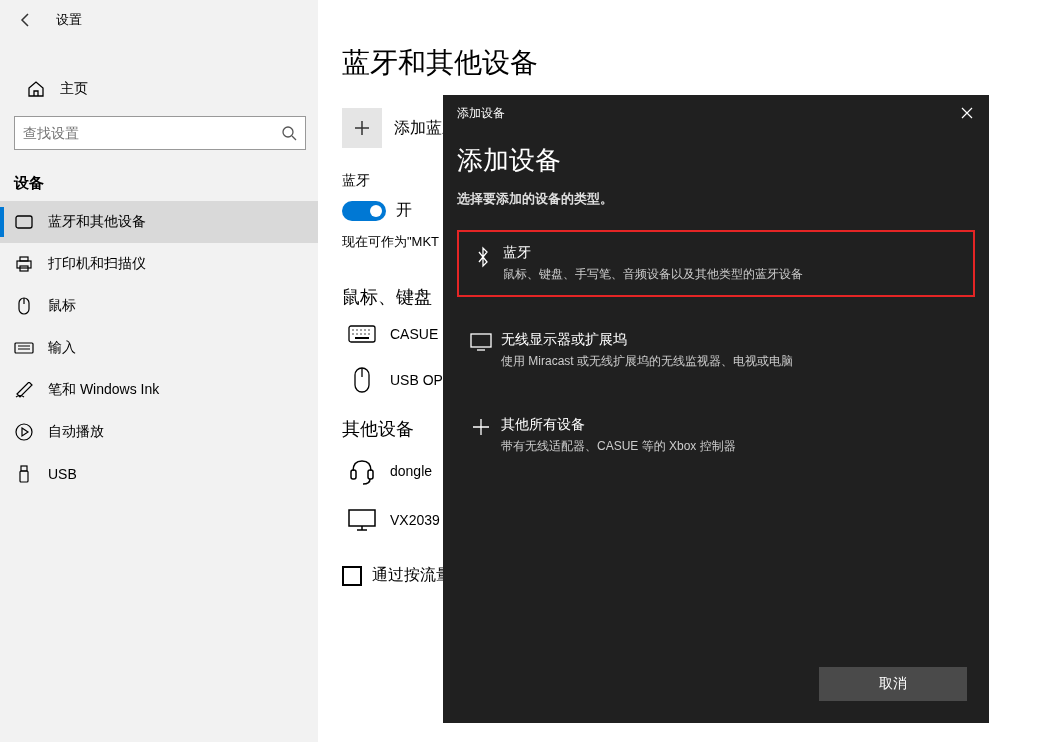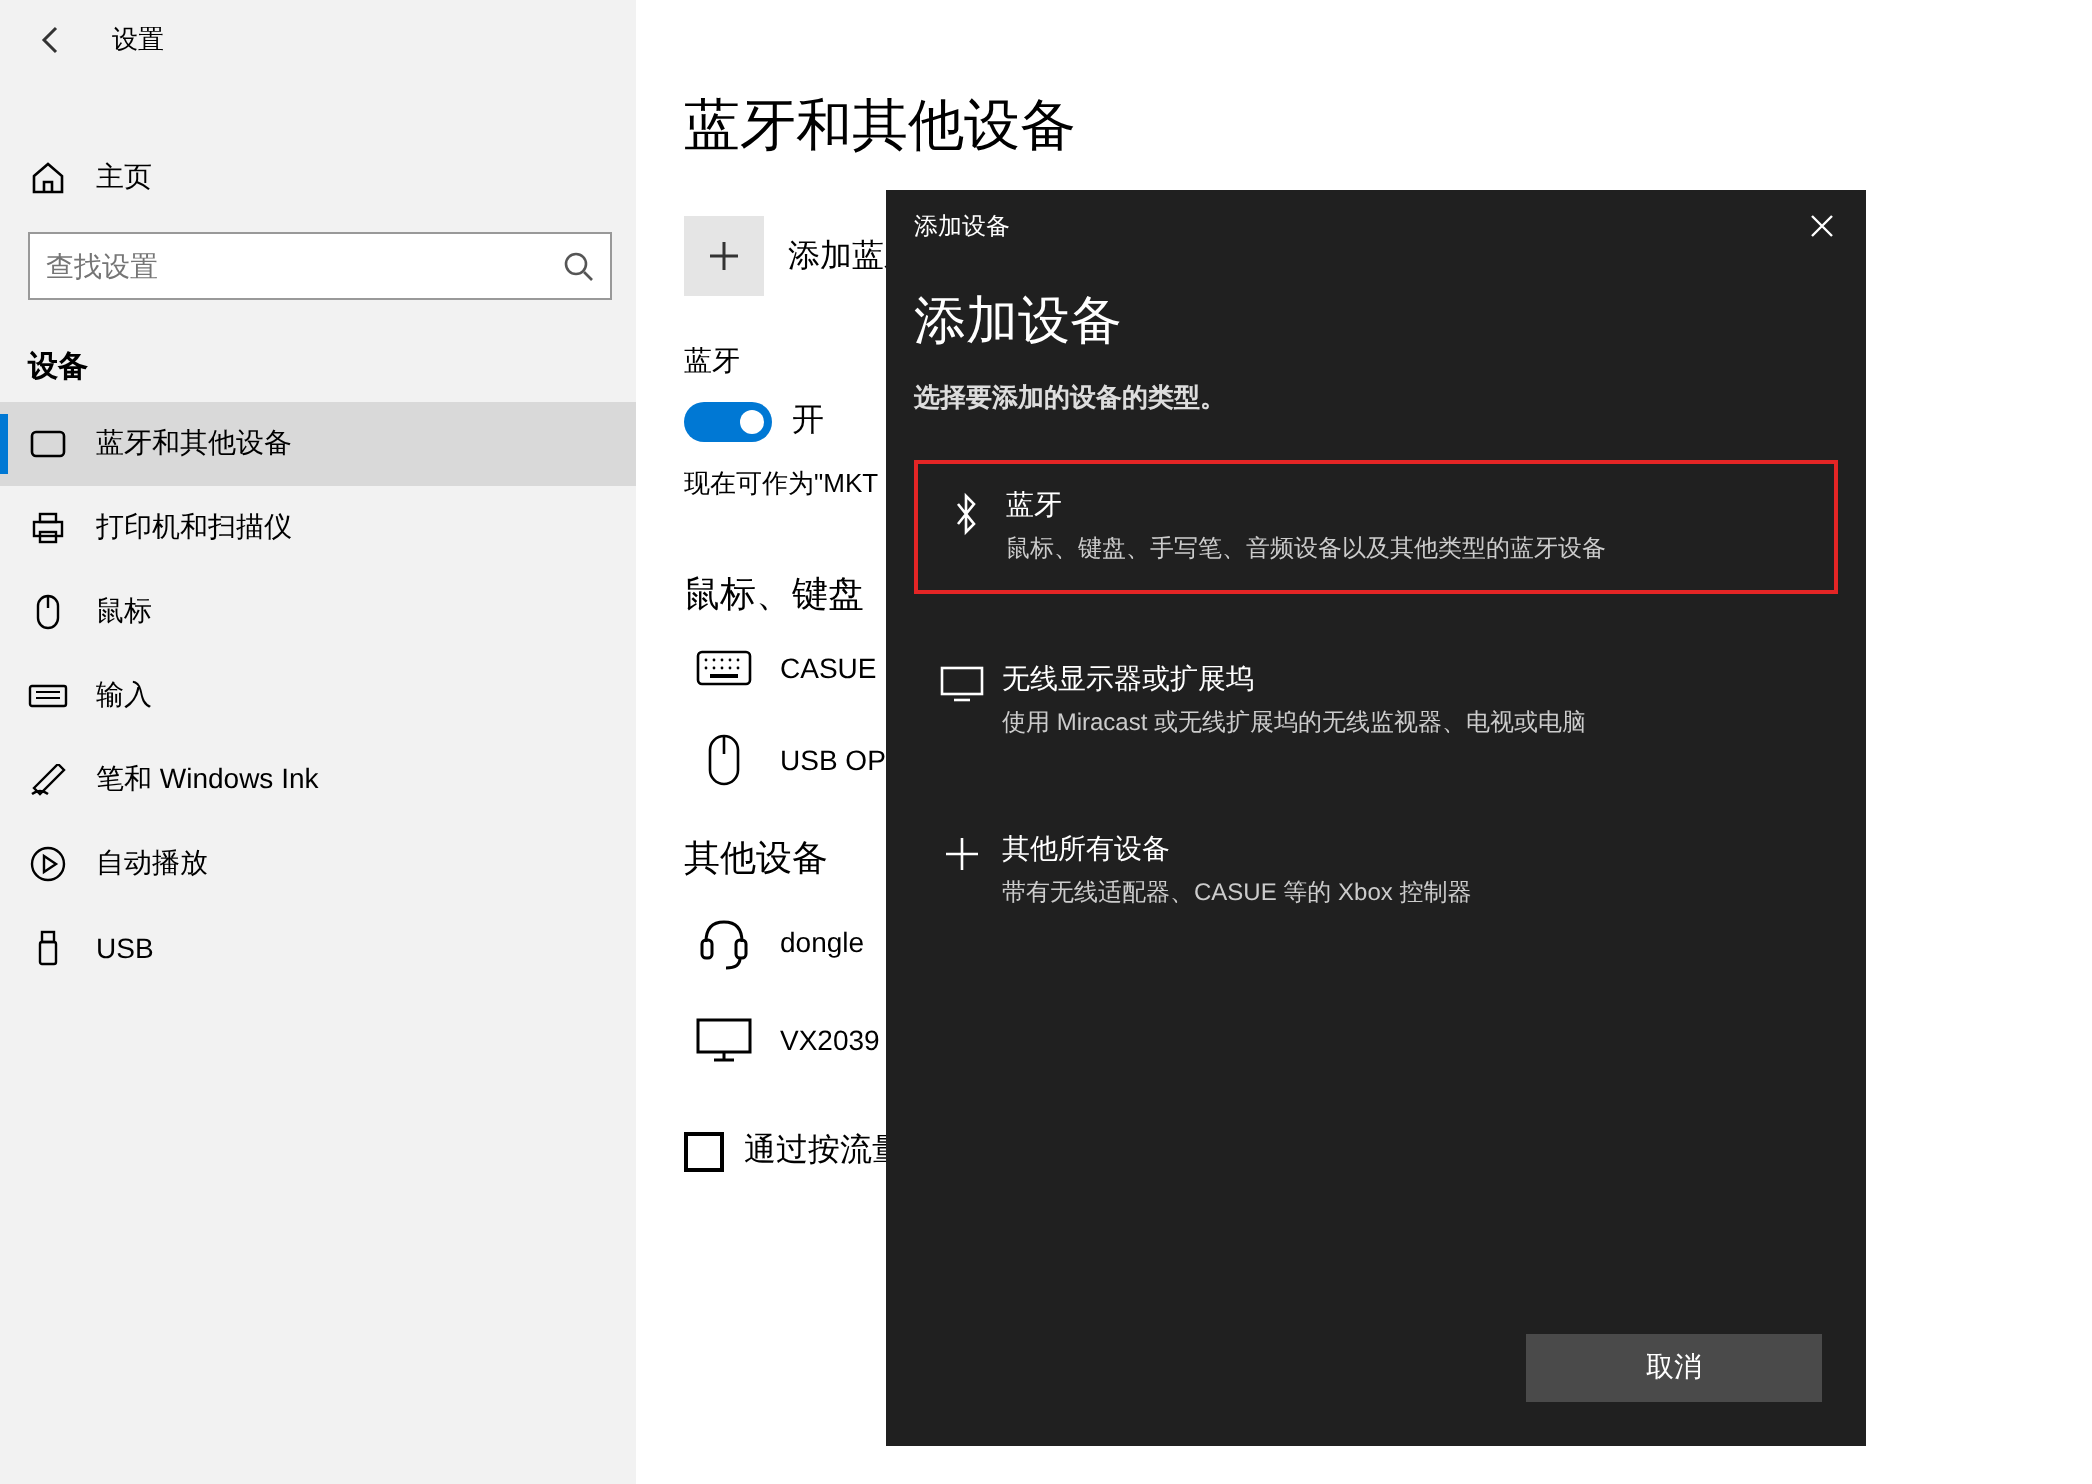--- a/index.html
+++ b/index.html
@@ -3,21 +3,21 @@
 <meta charset="utf-8">
 <style>
 * { margin: 0; padding: 0; box-sizing: border-box; font-family: "Microsoft YaHei", "Segoe UI", sans-serif; }
 body { width: 1046px; height: 742px; background: #fff; overflow: hidden; position: relative; }
 
 
 .sidebar { position: absolute; left: 0; top: 0; width: 318px; height: 742px; background: #f2f2f2; }
 .sidebar-header { display: flex; align-items: center; padding: 8px 14px 10px 14px; }
 .back-btn { width: 24px; height: 24px; display: flex; align-items: center; justify-content: center; color: #333; }
 .settings-title { margin-left: 18px; font-size: 13px; color: #000; }
-.home-row { display: flex; align-items: flex-end; padding: 10px 14px; margin-top: 28px; }
+.home-row { display: flex; align-items: flex-end; padding: 10px 26px; margin-top: 28px; }
 .home-row .icon { width: 20px; display: flex; justify-content: center; }
 .home-row span { margin-left: 14px; font-size: 14px; }
 .search-row { padding: 8px 14px 0 14px; }
 .search-box { width: 292px; height: 34px; border: 1px solid #999; background: #fff; display: flex; align-items: center; padding: 0 8px; }
 .search-box input { border: none; outline: none; flex: 1; font-size: 14px; background: transparent; }
 .search-box .sicon { color: #555; }
 .section-label { padding: 24px 14px 8px 14px; font-size: 15px; font-weight: 600; }
 .nav-item { display: flex; align-items: center; padding: 12px 14px; font-size: 14px; cursor: pointer; position: relative; }
 .nav-item.active { background: #d9d9d9; }
 .nav-item.active::before { content: ""; position: absolute; left: 0; top: 6px; bottom: 6px; width: 4px; background: #0078d4; }
@@ -36,21 +36,21 @@
 .discoverable { font-size: 13px; margin-bottom: 34px; }
 .sub-header { font-size: 18px; font-weight: 400; margin-bottom: 16px; }
 .device-row { display: flex; align-items: center; margin-bottom: 24px; font-size: 14px; }
 .device-row .dicon { width: 40px; display: flex; justify-content: center; }
 .device-row .txt { margin-left: 8px; }
 .other-header { font-size: 18px; font-weight: 400; margin: 24px 0 16px 0; }
 .metered-row { display: flex; align-items: center; margin-top: 34px; }
 .checkbox { width: 20px; height: 20px; border: 2px solid #000; margin-right: 10px; }
 
 
-.modal { position: absolute; left: 443px; top: 95px; width: 490px; height: 628px; background: #202020; color: #fff; }
+.modal { position: absolute; left: 443px; top: 95px; width: 546px; height: 628px; background: #202020; color: #fff; }
 .modal-header { display: flex; align-items: center; justify-content: space-between; padding: 6px 10px 6px 14px; font-size: 12px; }
 .modal-close { width: 24px; height: 24px; display: flex; align-items: center; justify-content: center; cursor: pointer; }
 .modal-body { padding: 12px 14px 0 14px; }
 .modal-title { font-size: 26px; font-weight: 400; margin-bottom: 12px; }
 .modal-subtitle { font-size: 13px; margin-bottom: 22px; color: #ddd; font-weight: bold; }
 .option { display: flex; padding: 12px 10px; cursor: pointer; }
 .option .oicon { width: 28px; display: flex; justify-content: center; color: #fff; padding-top: 2px; }
 .option .otxt { flex: 1; margin-left: 6px; }
 .option .otitle { font-size: 14px; margin-bottom: 4px; }
 .option .odesc { font-size: 12px; color: #ccc; }

